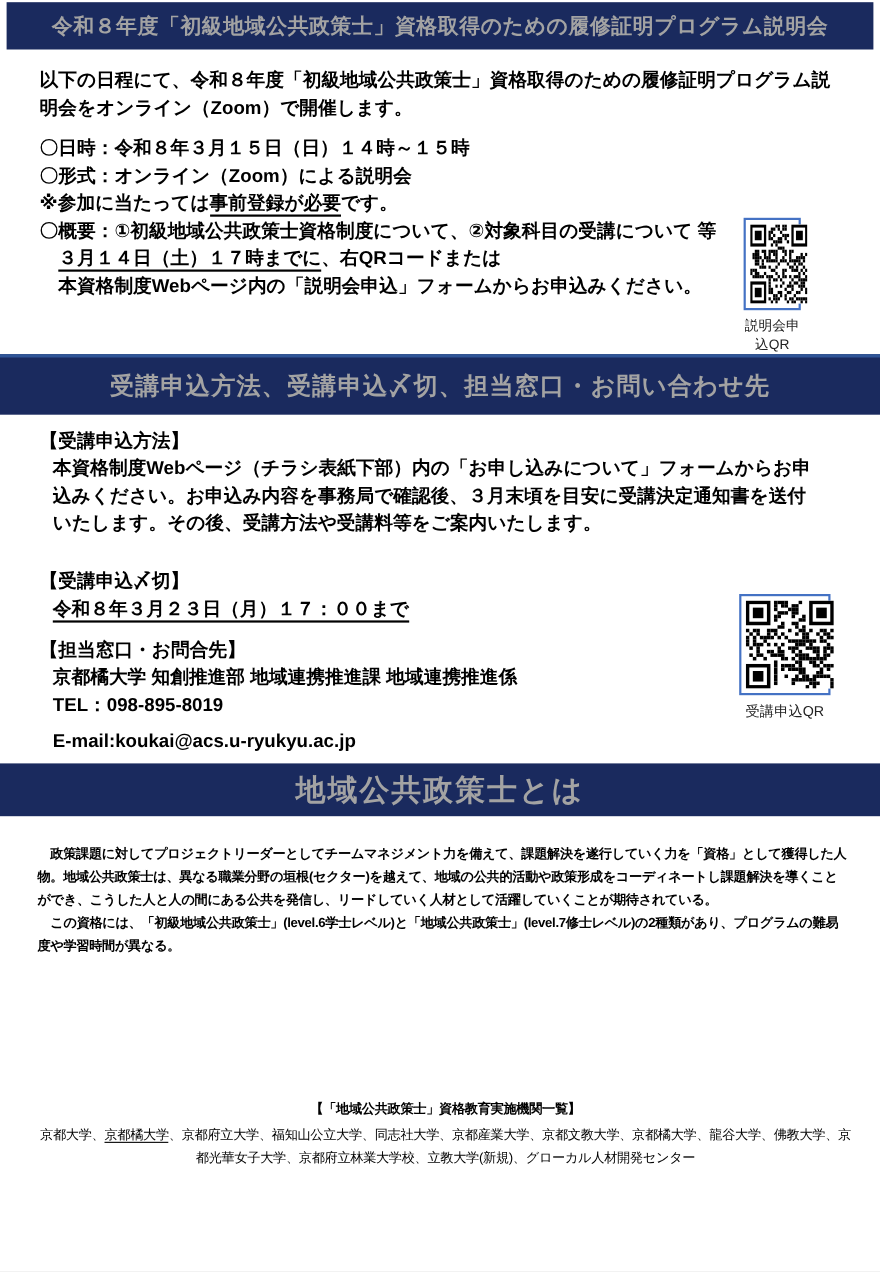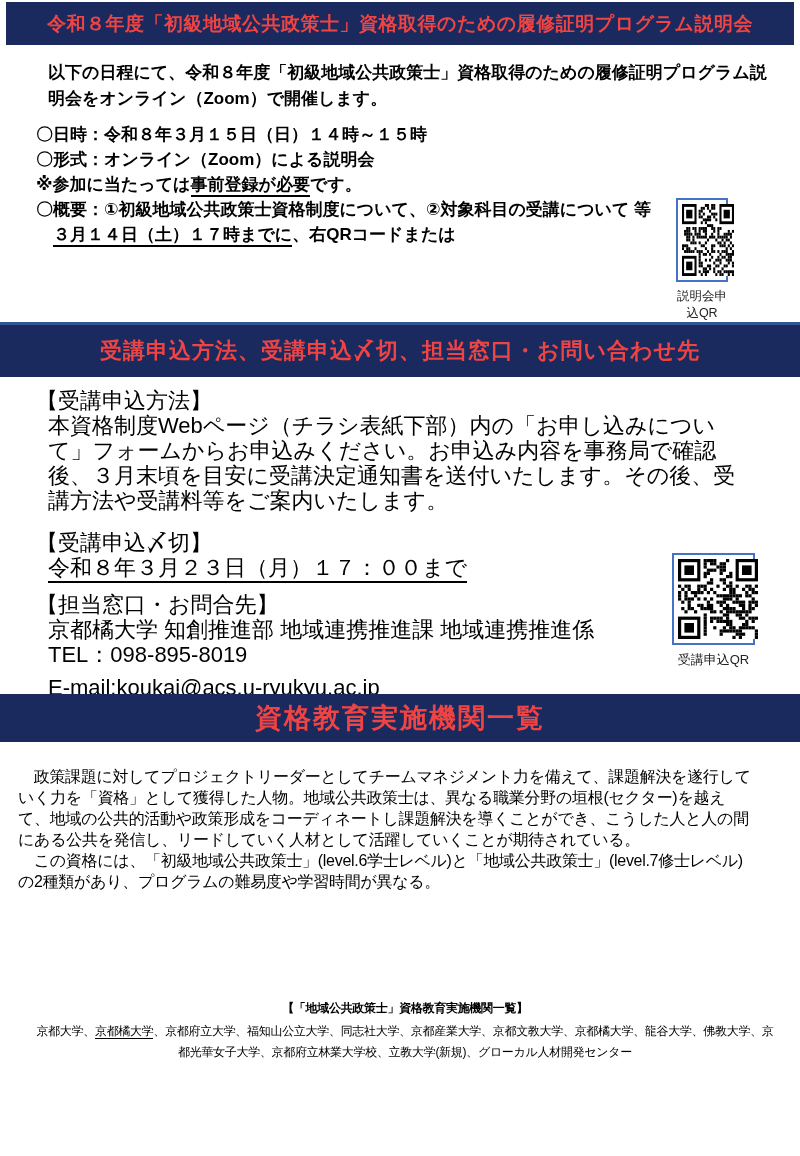--- a/index.html
+++ b/index.html
@@ -4,67 +4,67 @@
 <style>
   * { margin:0; padding:0; box-sizing:border-box; }
   html,body { background:#e8e8e8; }
   #page {
     position:relative; width:800px; height:1156px; background:#ffffff;
     margin:0 auto; overflow:hidden;
     font-family:"Liberation Sans","DejaVu Sans",sans-serif;
     color:#000;
   }
   .banner {
-    background:#1a2a5e; color:#ef4444; font-weight:bold;
+    background:#1a2a5e; color:#a3a3a3; font-weight:bold;
     display:flex; align-items:center; justify-content:center;
     text-align:center;
   }
   #banner-top {
     position:absolute; top:2px; left:6px; right:6px; height:43px;
     font-size:19px; letter-spacing:0.5px;
   }
   #intro {
     position:absolute; top:60px; left:36px; width:730px;
-    font-size:17px; font-weight:bold; line-height:26px;margin-left:12px;
+    font-size:17px; font-weight:bold; line-height:26px;
   }
   #event-list {
     position:absolute; top:122px; left:36px; width:640px;
     font-size:17px; font-weight:bold; line-height:25px;
   }
   .indent1 { padding-left:17px; }
   .u2 { border-bottom:2px solid #000; padding-bottom:1px; }
   .qr-block { position:absolute; text-align:center; }
   .qr-frame {
     border:2px solid #4472c4; background:#fff; padding:4px;
     display:block;
   }
   .qr-frame svg { display:block; background:#fff; }
   .qr-caption { font-size:12.5px; color:#222; margin-top:6px; font-weight:normal; }
   #qr-seminar { left:676px; top:198px; width:52px; }
-  #qr-enroll  { left:672px; top:553px; width:83px; }
+  #qr-enroll  { left:672px; top:540px; width:83px; }
   #banner-mid {
     position:absolute; top:322px; left:0; width:800px; height:55px;
     border-top:3px solid #2f5597; font-size:22px; letter-spacing:1px;
   }
   #section-apply {
     position:absolute; top:388px; left:36px; width:724px;
-    font-size:22px; font-weight:normal; line-height:25px;
+    font-size:17px; font-weight:bold; line-height:25px;
   }
   #section-apply .body { padding-left:12px; width:712px; }
-  .gap14 { margin-top:17px; }
+  .gap14 { margin-top:28px; }
   .gap12 { margin-top:12px; }
   .gap8  { margin-top:8px; }
   #section-apply .contact-block div { padding-left:12px; }
   #banner-about {
     position:absolute; top:694px; left:0; width:800px; height:48px;
     font-size:27px; letter-spacing:2px;
   }
   #about-text {
-    position:absolute; top:766px; left:18px; width:736px;
-    font-size:16px; font-weight:normal; line-height:21px;
+    position:absolute; top:766px; left:34px; width:736px;
+    font-size:12px; font-weight:bold; line-height:21px;
     letter-spacing:-0.3px;
   }
   #institutions {
     position:absolute; top:998px; left:34px; width:742px;
     font-size:12px; line-height:21px; letter-spacing:-0.3px;text-align:center;
   }
   #institutions .heading { font-weight:bold; margin-bottom:2px; }
   .u15 { border-bottom:1.5px solid #000; }
 </style>
 </head>
@@ -81,20 +81,21 @@
   <div id="event-list">
     <div>〇日時：令和８年３月１５日（日）１４時～１５時</div>
     <div>〇形式：オンライン（Zoom）による説明会</div>
     <div>
       <span>※参加に当たっては</span><span class="u2">事前登録が必要</span><span>です。</span>
     </div>
     <div>〇概要：①初級地域公共政策士資格制度について、②対象科目の受講について 等</div>
     <div class="indent1">
       <span class="u2">３月１４日（土）１７時までに</span><span>、右QRコードまたは</span>
     </div>
+    <div class="indent1">本資格制度Webページ内の「説明会申込」フォームからお申込みください。</div>
   </div>
 
   <div id="qr-seminar" class="qr-block">
     <span class="qr-frame">
       <svg id="qr-svg-1" width="52" height="72" viewBox="0 0 100 100" preserveAspectRatio="none">
           <rect x="44" y="0" width="4" height="4" fill="#000"></rect>
           <rect x="48" y="0" width="4" height="4" fill="#000"></rect>
           <rect x="56" y="0" width="4" height="4" fill="#000"></rect>
           <rect x="60" y="0" width="4" height="4" fill="#000"></rect>
           <rect x="36" y="4" width="4" height="4" fill="#000"></rect>
@@ -547,21 +548,21 @@
           <rect x="80" y="8" width="12" height="12" fill="#000"></rect>
           <rect x="0" y="72" width="28" height="28" fill="#000"></rect>
           <rect x="4" y="76" width="20" height="20" fill="#fff"></rect>
           <rect x="8" y="80" width="12" height="12" fill="#000"></rect>
         </svg>
     </span>
     <div class="qr-caption" style="font-size:13px">受講申込QR</div>
   </div>
 
   <div id="banner-about" class="banner">
-    <span>資格教育実施機関一覧</span>
+    <span>地域公共政策士とは</span>
   </div>
 
   <div id="about-text">
     <p>　政策課題に対してプロジェクトリーダーとしてチームマネジメント力を備えて、課題解決を遂行していく力を「資格」として獲得した人物。地域公共政策士は、異なる職業分野の垣根(セクター)を越えて、地域の公共的活動や政策形成をコーディネートし課題解決を導くことができ、こうした人と人の間にある公共を発信し、リードしていく人材として活躍していくことが期待されている。</p>
     <p>　この資格には、「初級地域公共政策士」(level.6学士レベル)と「地域公共政策士」(level.7修士レベル)の2種類があり、プログラムの難易度や学習時間が異なる。</p>
   </div>
 
   <div id="institutions">
     <div class="heading">【「地域公共政策士」資格教育実施機関一覧】</div>
     <div>

